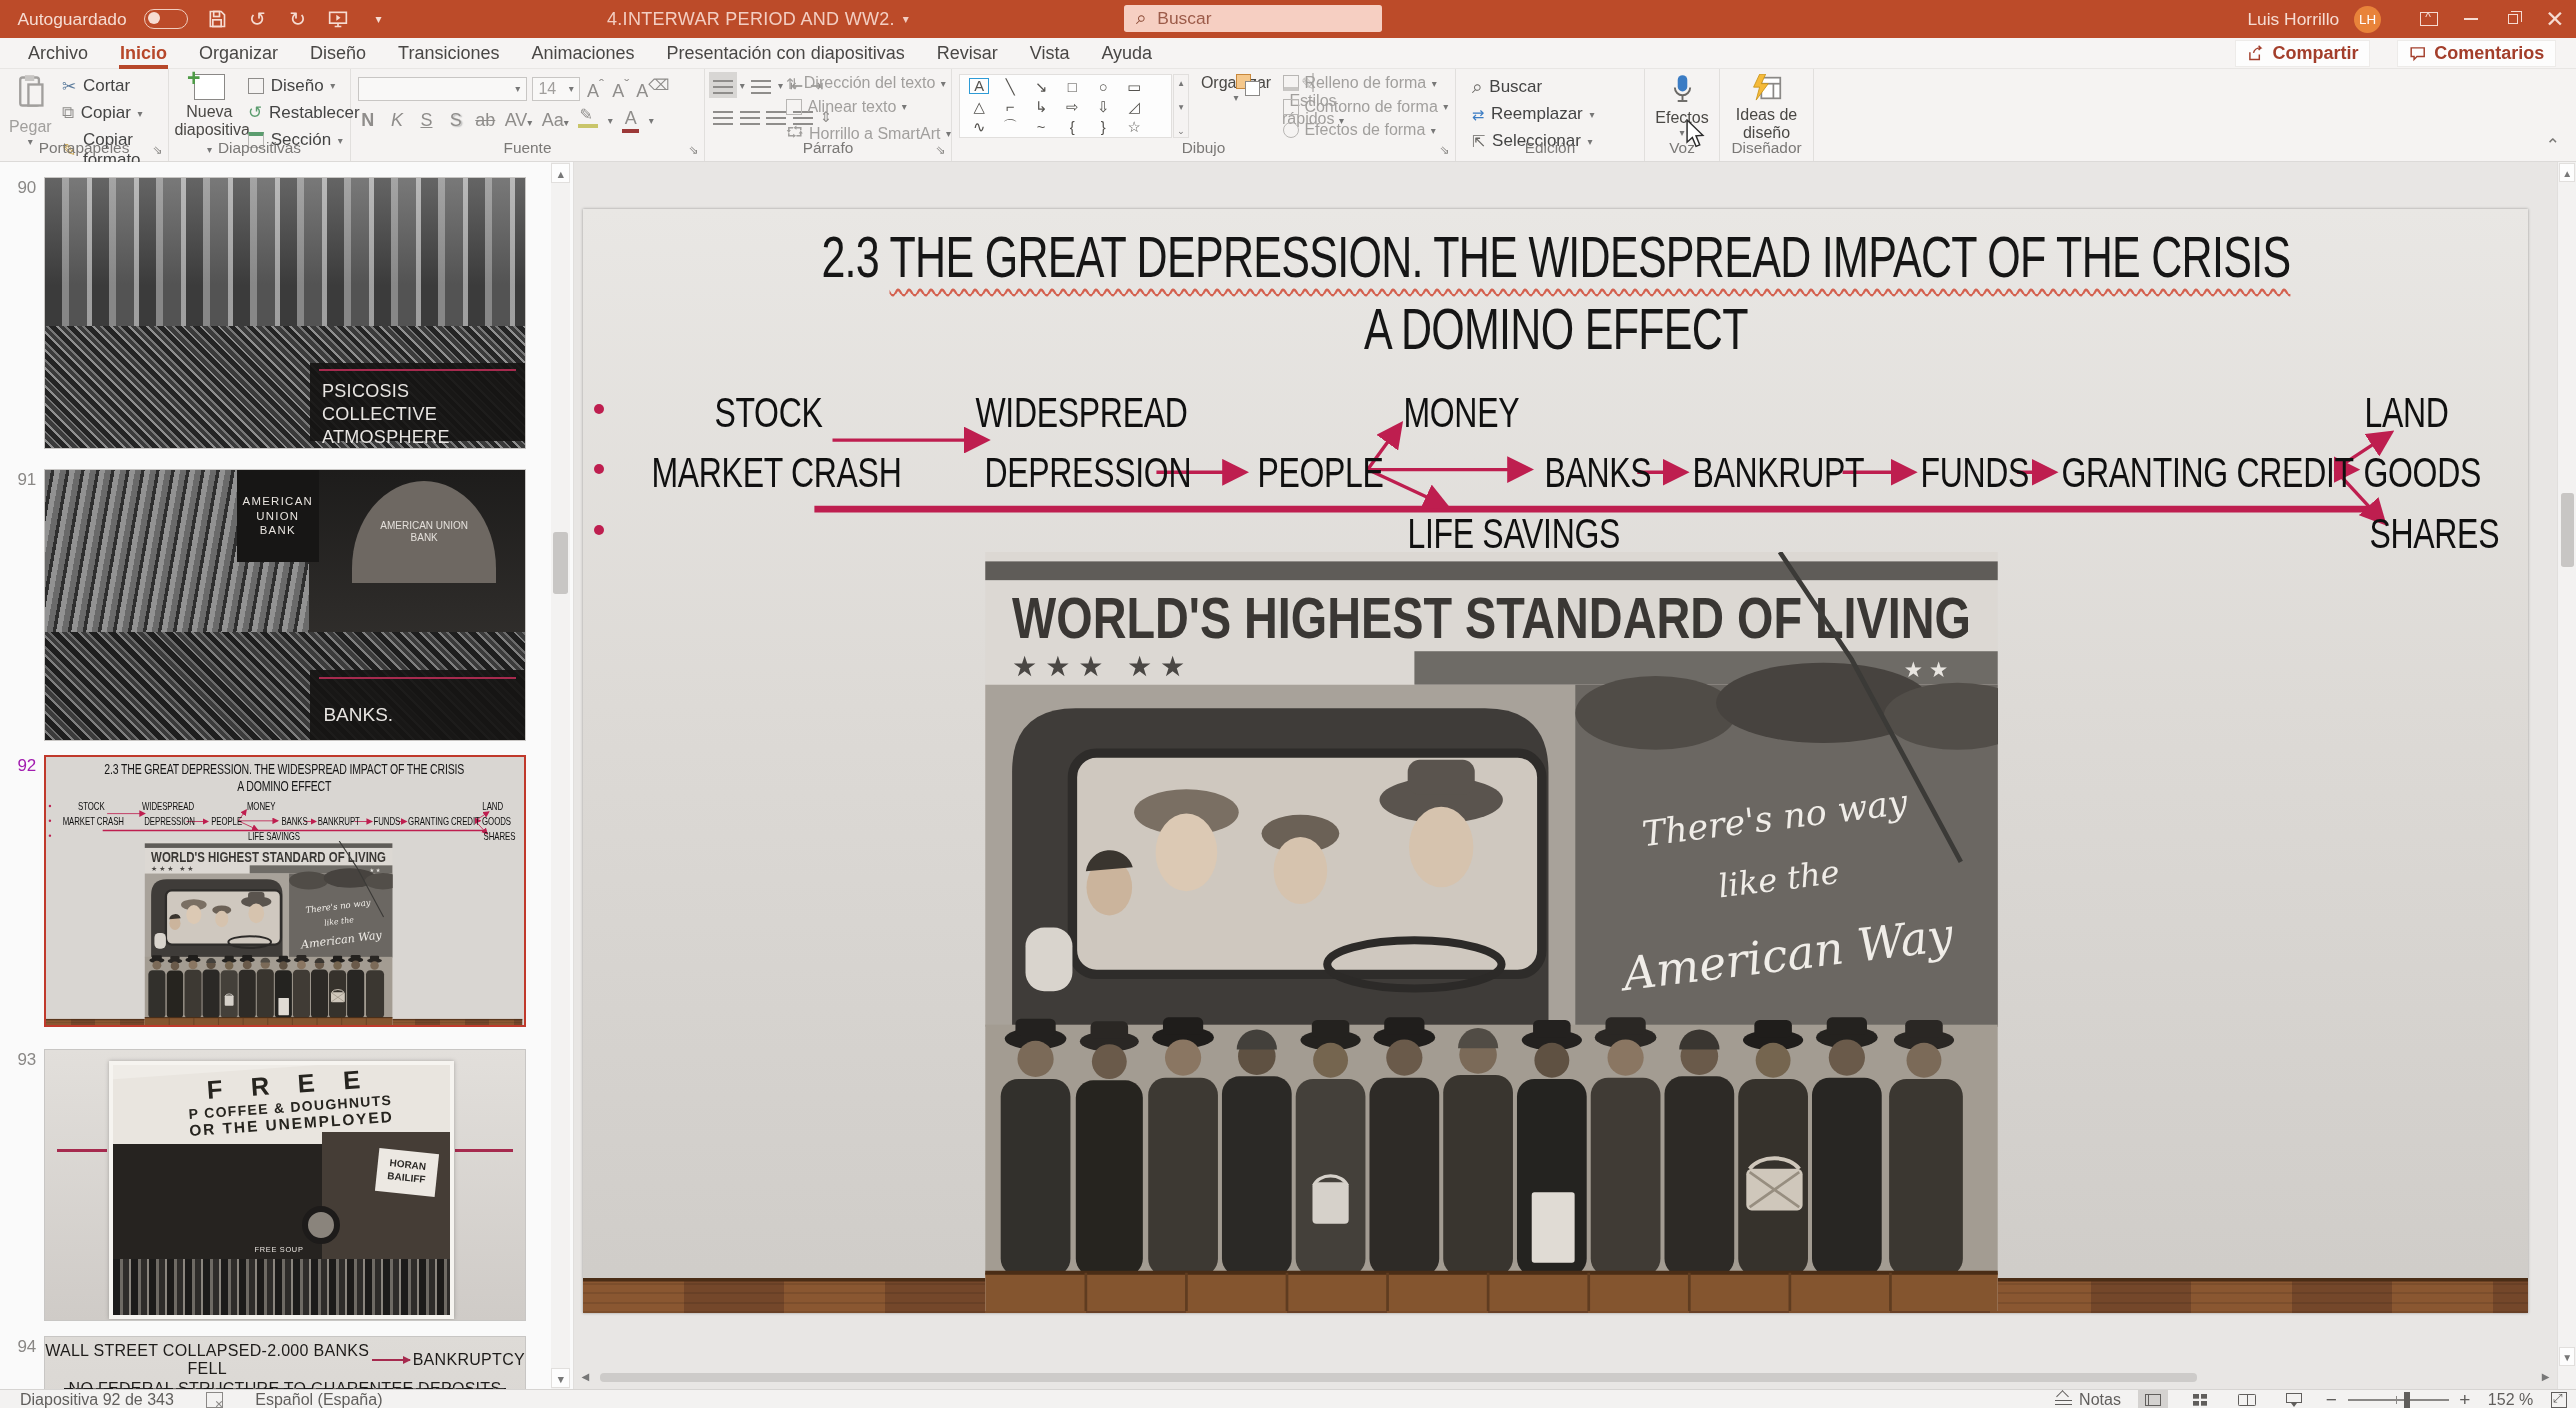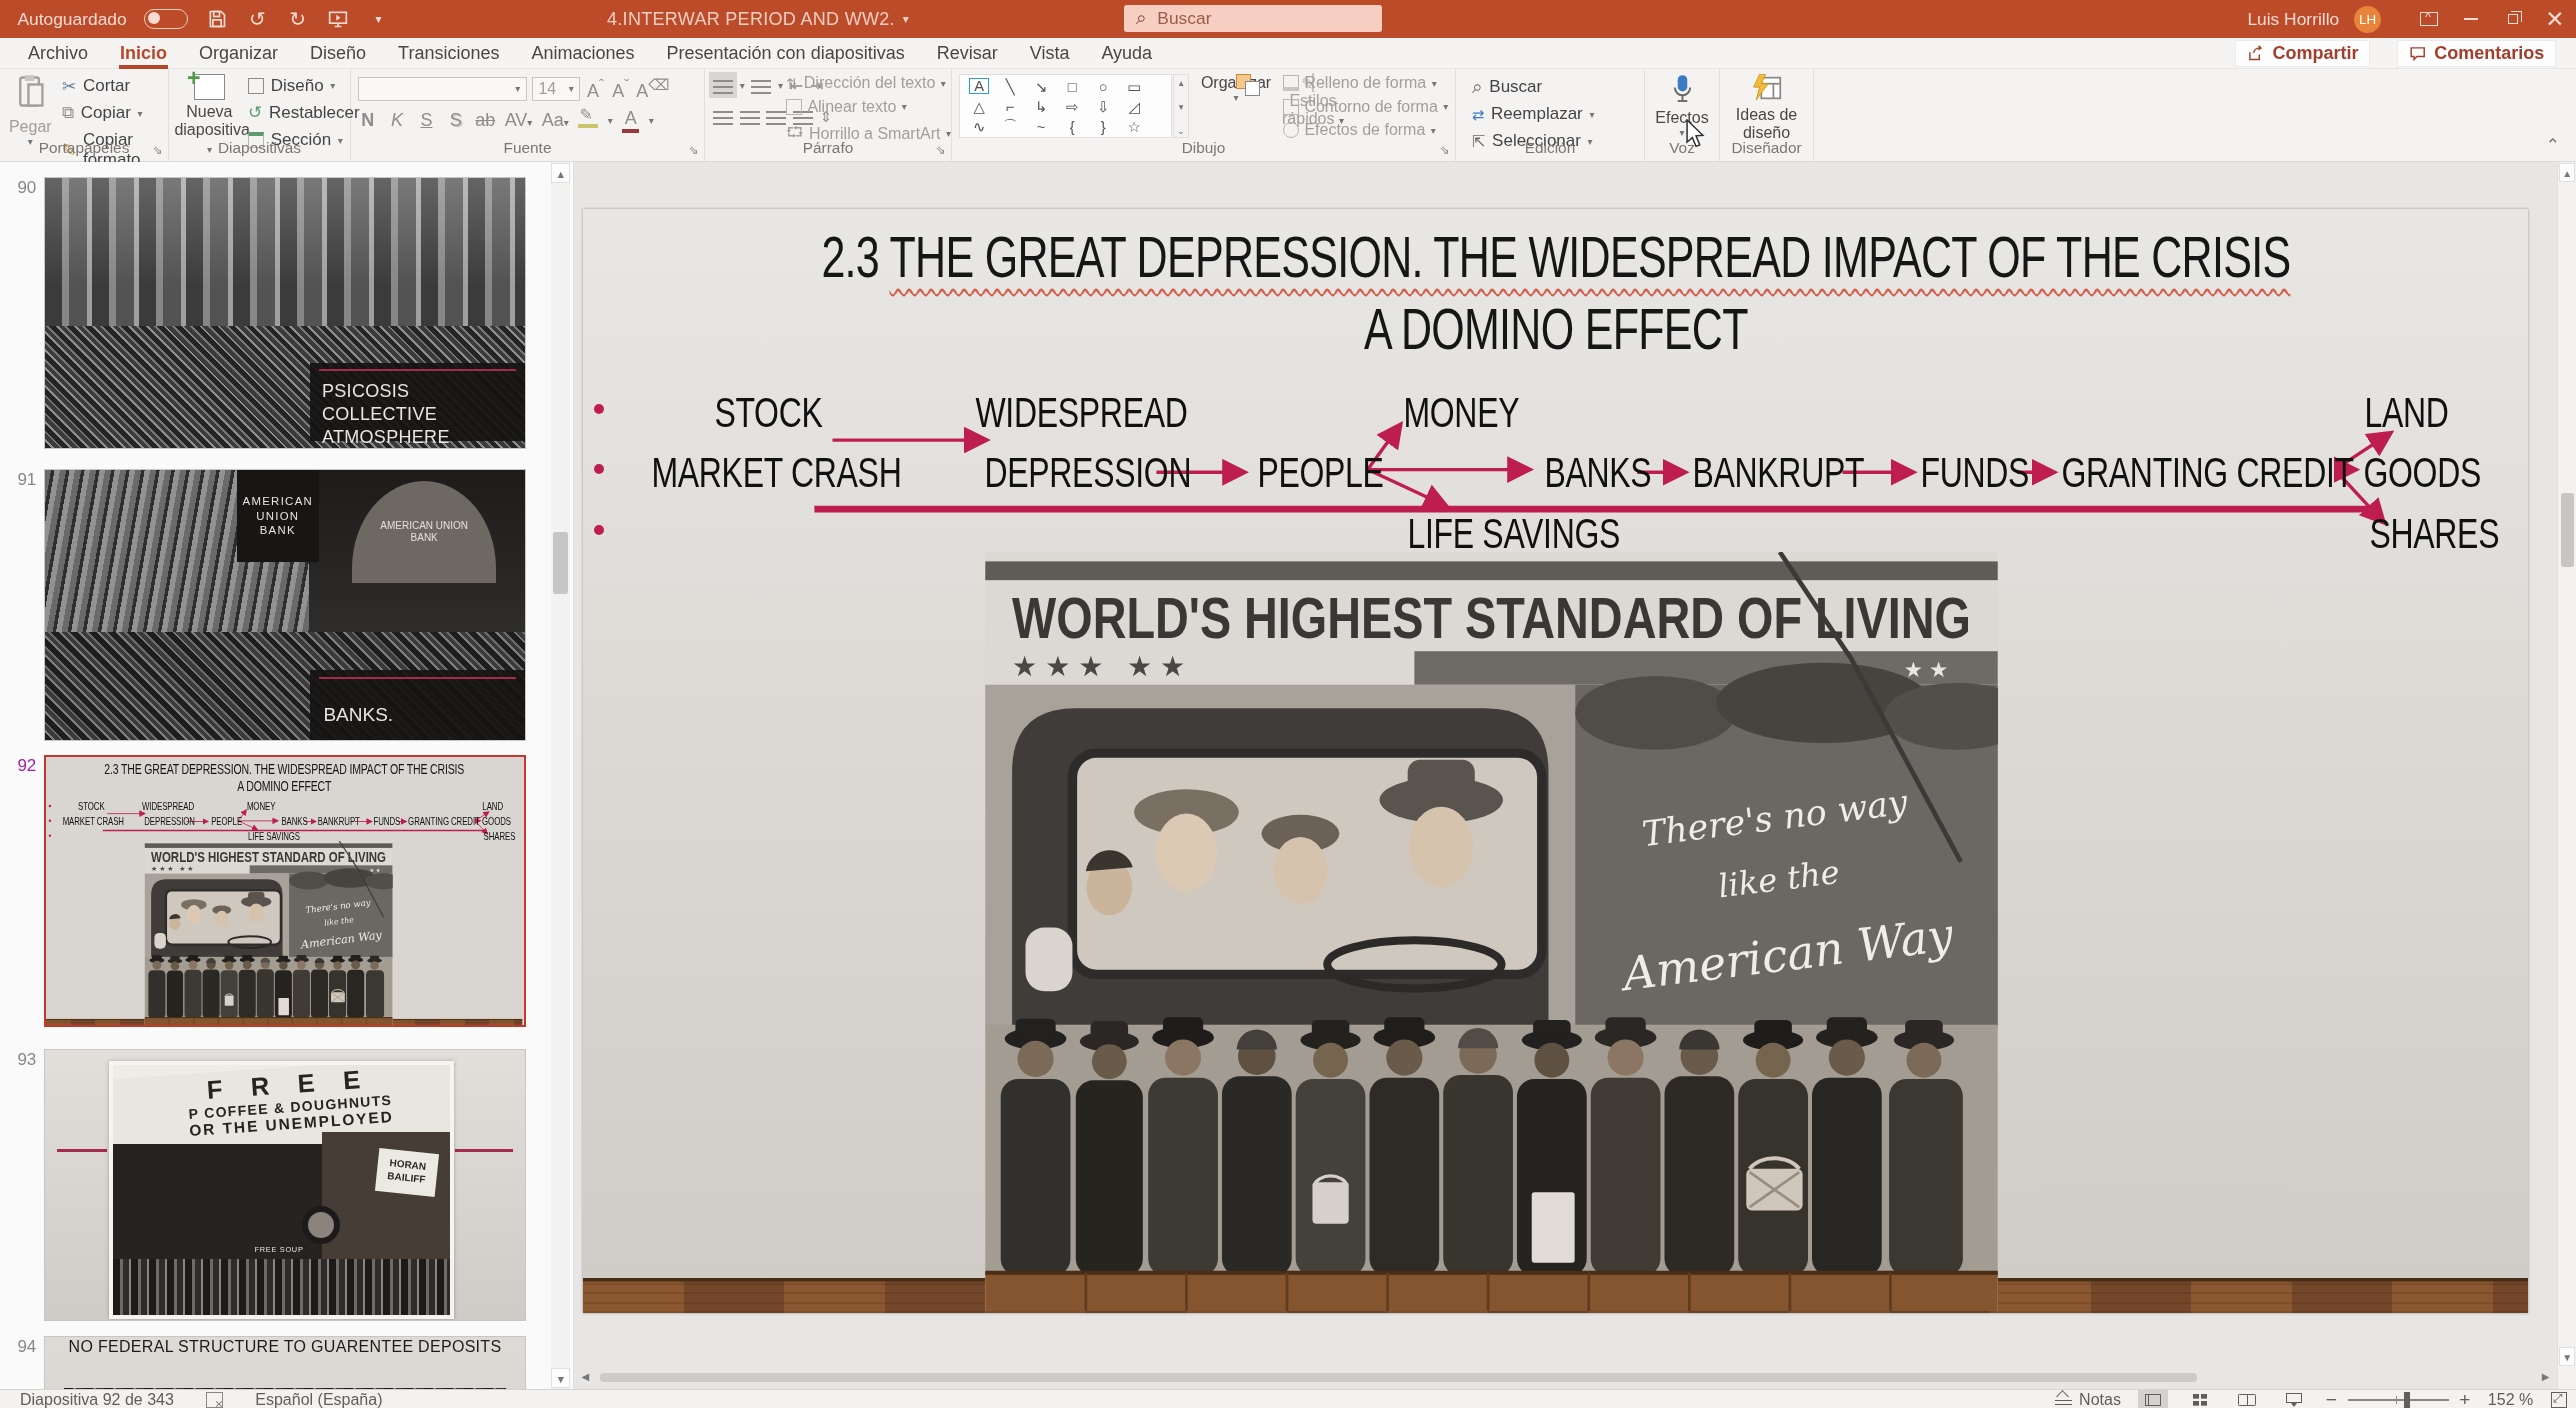--- a/index.html
+++ b/index.html
@@ -765,20 +765,25 @@
               <div class="crowd93"></div>
             </div>
           </div>
         </div>
       </div>
 
       <div class="trow" style="top:1174px; height:55px;">
         <span class="tnum">94</span>
         <div class="thumb" style="height:228px;">
           <div class="t94bg">
+            <div class="t94line">
+              <span>WALL STREET COLLAPSED-2.000 BANKS FELL</span>
+              <span class="arr94"></span>
+              <span>BANKRUPTCY</span>
+            </div>
             <div class="t94line second">NO FEDERAL STRUCTURE TO GUARENTEE DEPOSITS</div>
             <div class="strip94"></div>
           </div>
         </div>
       </div>
 
       <div class="pscroll">
         <span class="up">▲</span>
         <span class="pth"></span>
         <span class="dn">▼</span>

